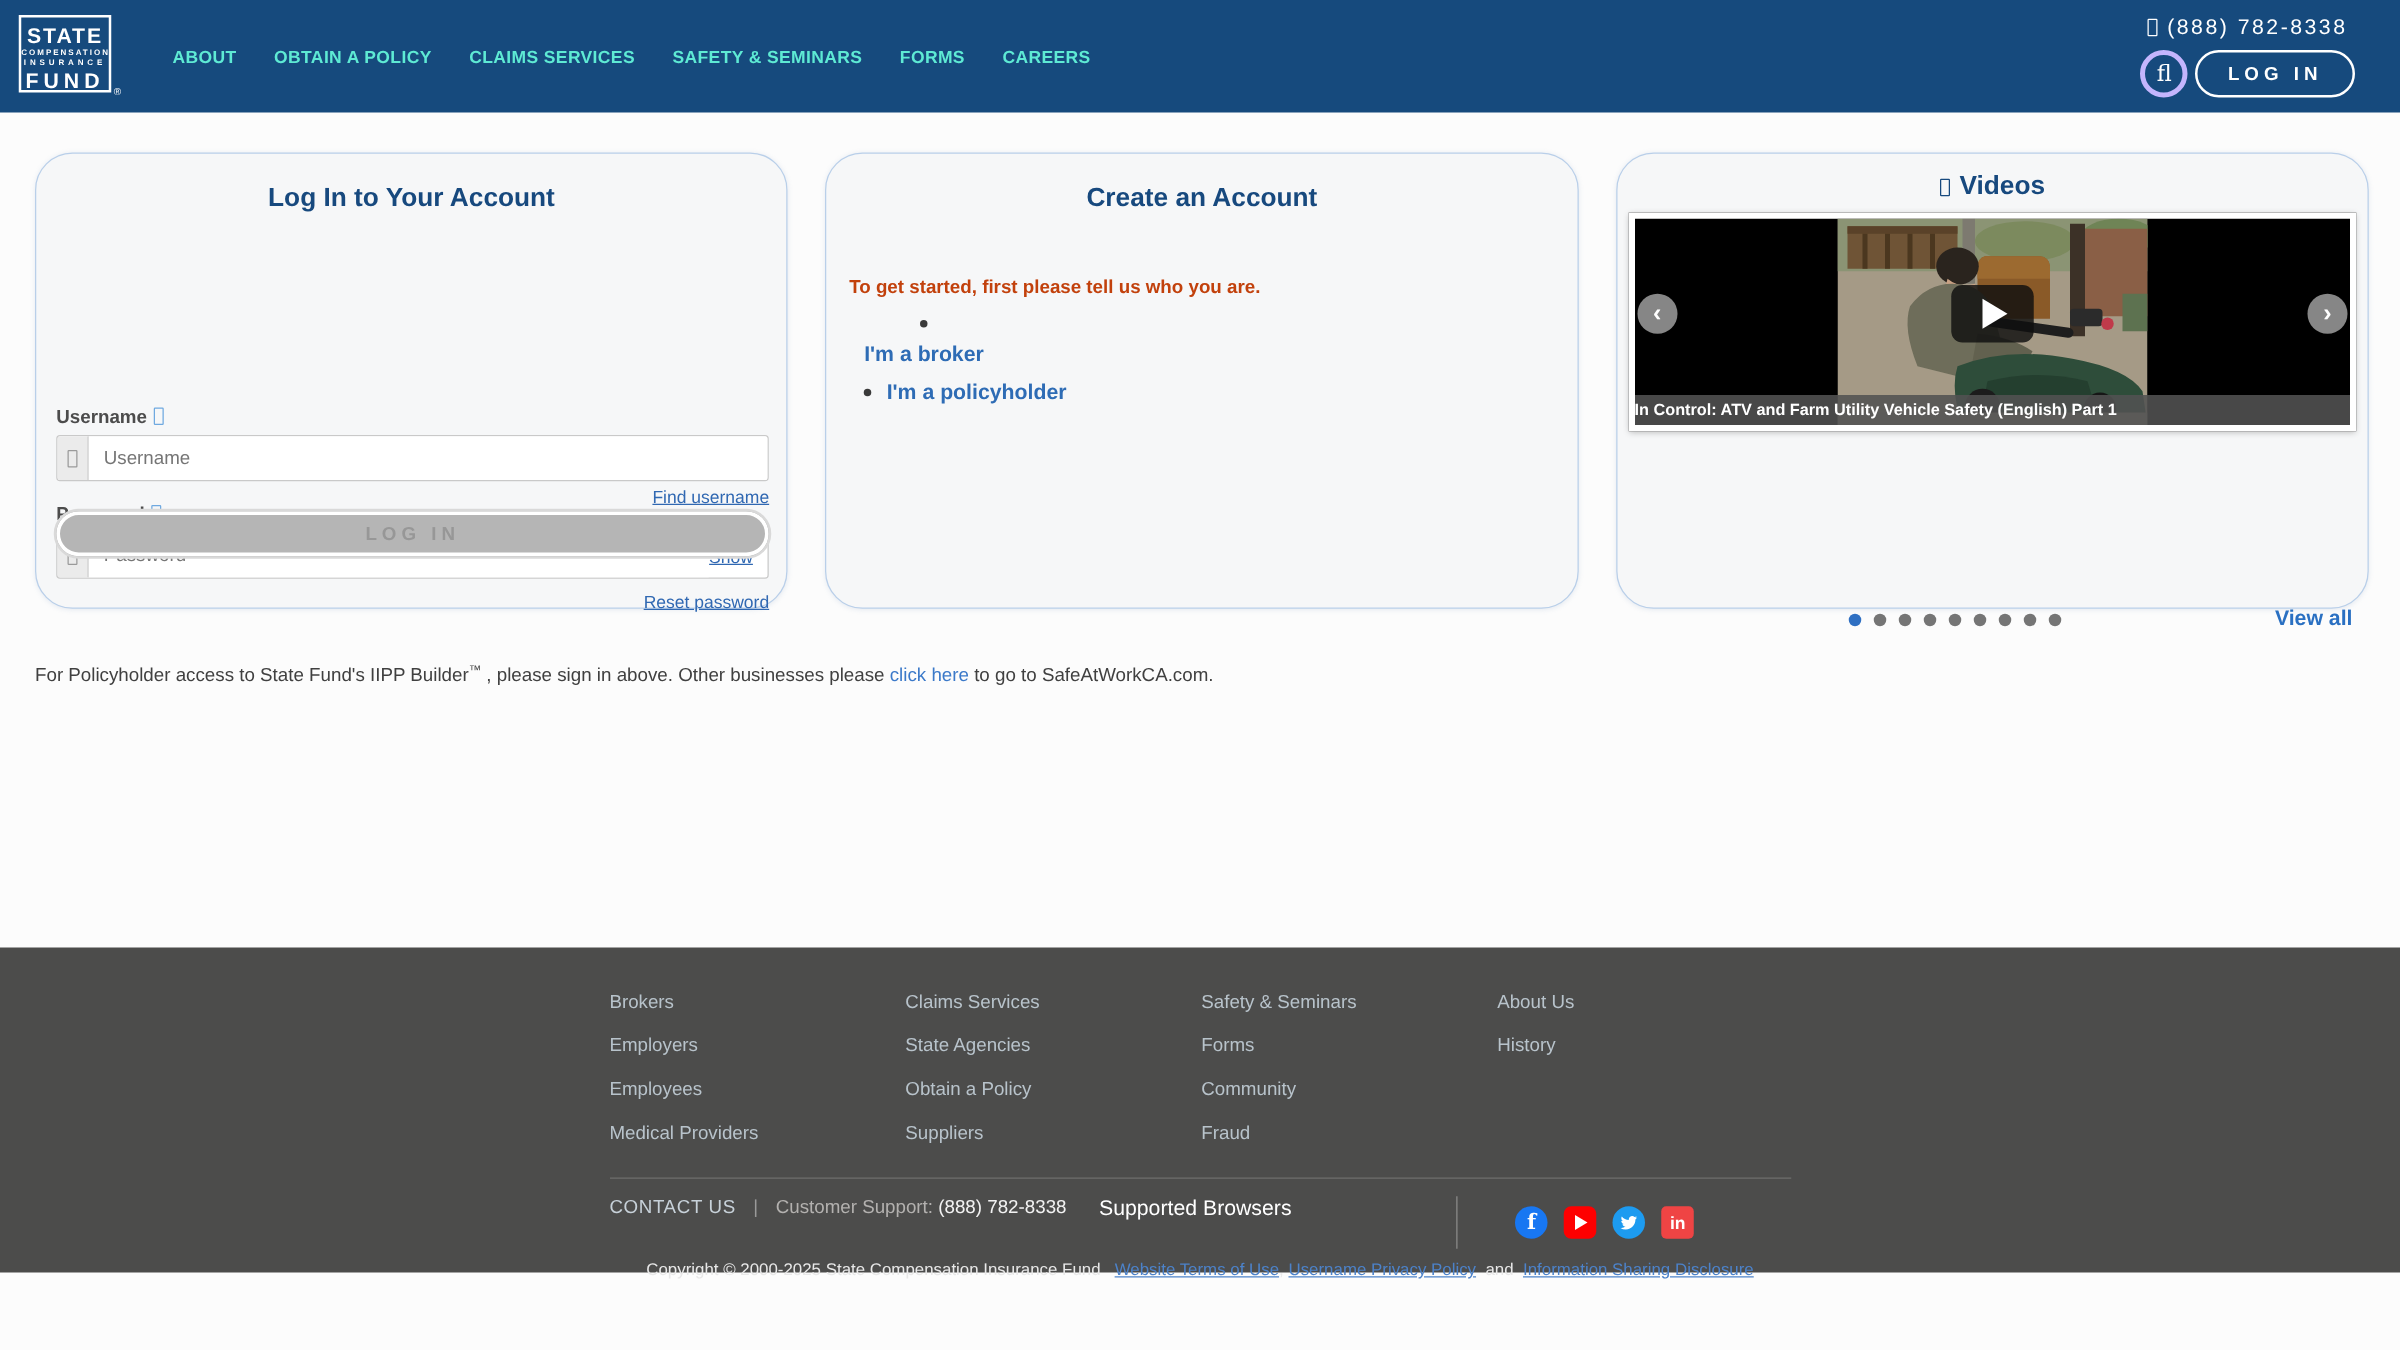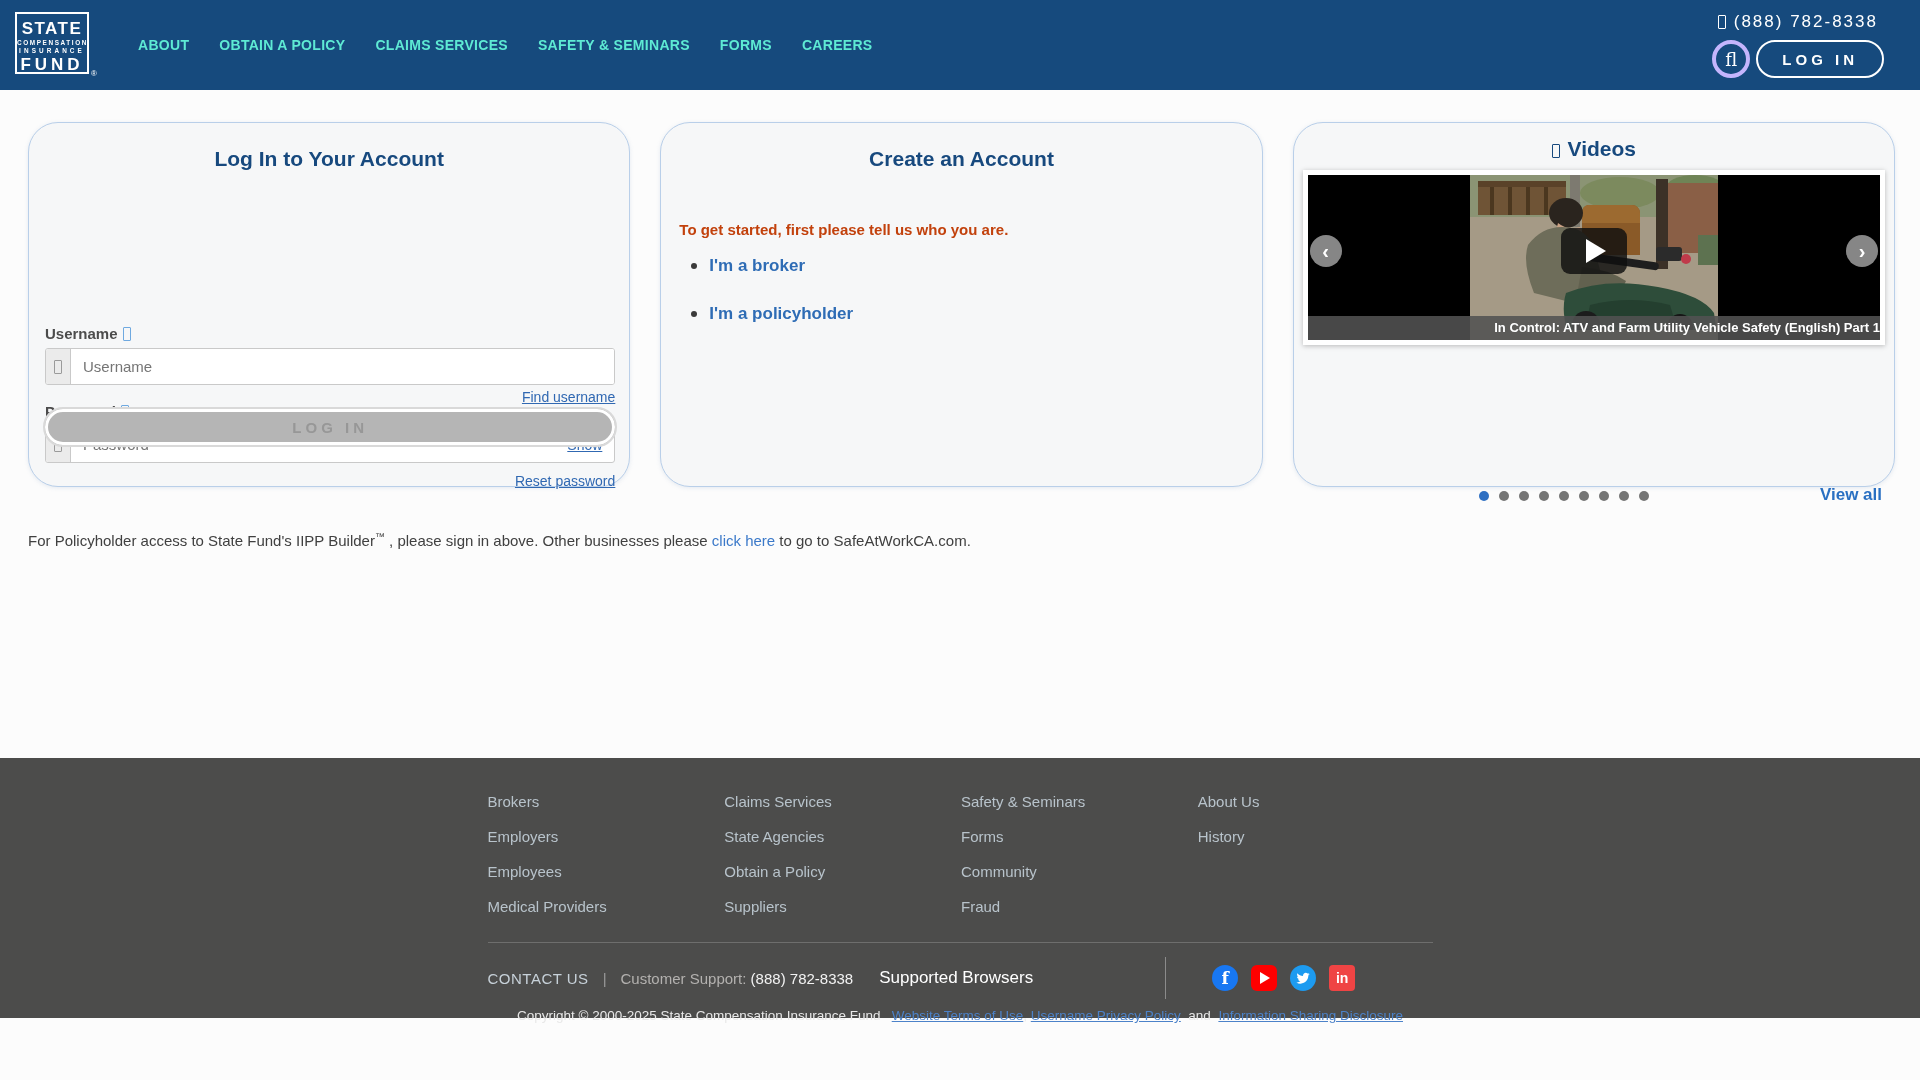--- a/index.html
+++ b/index.html
@@ -57,21 +57,21 @@
   .videos-title { top:14px; }
   .videos-title .tofu { color:#17497e; margin-right:8px; }
   .video-frame { position:absolute; left:9px; right:9px; top:47px; height:175px; background:#000;
                  border:5px solid #fff; box-shadow:0 1px 5px rgba(0,0,0,0.25); }
   .thumb { position:absolute; left:50%; top:0; transform:translateX(-50%); width:248px; height:165px; }
   .play-btn { position:absolute; left:50%; top:76px; transform:translate(-50%,-50%); width:66px; height:46px;
               background:rgba(15,15,15,0.82); border:none; border-radius:9px; cursor:pointer;
               display:flex; align-items:center; justify-content:center; }
   .play-tri { width:0; height:0; border-left:20px solid #fff; border-top:12px solid transparent; border-bottom:12px solid transparent; margin-left:4px; }
   .caption-bar { position:absolute; left:0; right:0; bottom:0; height:24px; background:rgba(82,82,82,0.88);
-                 color:#fff; font-size:13px; font-weight:600; text-align:right; line-height:24px;
+                 color:#fff; font-size:13px; font-weight:600; text-align:left; line-height:24px;
                  white-space:nowrap; overflow:hidden; }
   .car-arrow { position:absolute; top:76px; transform:translateY(-50%); width:32px; height:32px; border-radius:50%;
                background:rgba(158,158,158,0.85); border:none; color:#fff; font-size:20px; font-weight:bold;
                line-height:30px; text-align:center; cursor:pointer; padding:0; }
   .car-prev { left:2px; } .car-next { right:2px; }
   .dots { position:absolute; left:185px; top:368px; display:flex; gap:10px; }
   .dot { width:10px; height:10px; border-radius:50%; background:#757575; cursor:pointer; }
   .dot.active { background:#2e6fc2; }
   .view-all { position:absolute; right:12px; top:362px; color:#2a70c2; font-size:17px; font-weight:600; text-decoration:none; }
 
@@ -80,21 +80,21 @@
   .notice a { color:#3b79c9; text-decoration:none; }
   .notice sup { font-size:10px; }
 
   
   .footer { position:absolute; left:0; top:758px; width:1920px; height:260px; background:#4c4c4b; }
   .footer-inner { width:945px; margin:0 auto; position:relative; height:100%; }
   .f-links { padding-top:36px; display:grid; grid-template-columns:repeat(4,1fr); column-gap:2px; }
   .f-col { display:flex; flex-direction:column; }
   .f-col a { color:#b8c3cb; font-size:15px; text-decoration:none; line-height:16px; margin-bottom:19px; }
   .f-rule { border:none; border-top:1px solid #6e6e6d; margin:8px 0 0 0; width:100%; }
-  .f-contact { margin-top:14px; display:flex; align-items:center; }
+  .f-contact { margin-top:14px; display:flex; }
   .f-contact .cu { color:#c7d1d9; font-size:15px; letter-spacing:0.5px; text-decoration:none; }
   .f-contact .bar { color:#9a9a9a; margin:0 14px; font-size:15px; }
   .f-contact .cs { color:#b3b1af; font-size:15px; }
   .f-contact .csphone { color:#f2f2f2; font-size:15px; }
   .f-contact .sb { color:#ffffff; font-size:17px; margin-left:26px; text-decoration:none; }
   .v-divider { width:1px; height:42px; background:#8b8b8b; margin-left:132px; }
   .socials { display:flex; gap:13px; margin-left:46px; align-items:center; }
   .soc { width:26px; height:26px; display:flex; align-items:center; justify-content:center; cursor:pointer; }
   .soc-fb { border-radius:50%; background:#1877f2; color:#fff; font-weight:bold; font-size:17px; font-family:"DejaVu Serif",serif; }
   .soc-yt { border-radius:6px; background:#fe0000; }
@@ -162,21 +162,21 @@
       <a href="#" class="show-link">Show</a>
     </div>
     <a href="#" class="right-link" style="top:350px;">Reset password</a>
 
     <button class="big-login">LOG IN</button>
   </div>
 
   <div class="card">
     <div class="card-title">Create an Account</div>
     <div class="intro">To get started, first please tell us who you are.</div>
-    <div class="opt-row" style="top:133px;">
+    <div class="opt-row" style="top:133px;flex-direction:column;">
       <span class="opt-bullet"></span>
       <a href="#">I'm a broker</a>
     </div>
     <div class="opt-row" style="top:181px;">
       <span class="opt-bullet"></span>
       <a href="#">I'm a policyholder</a>
     </div>
   </div>
 
   <div class="card">

